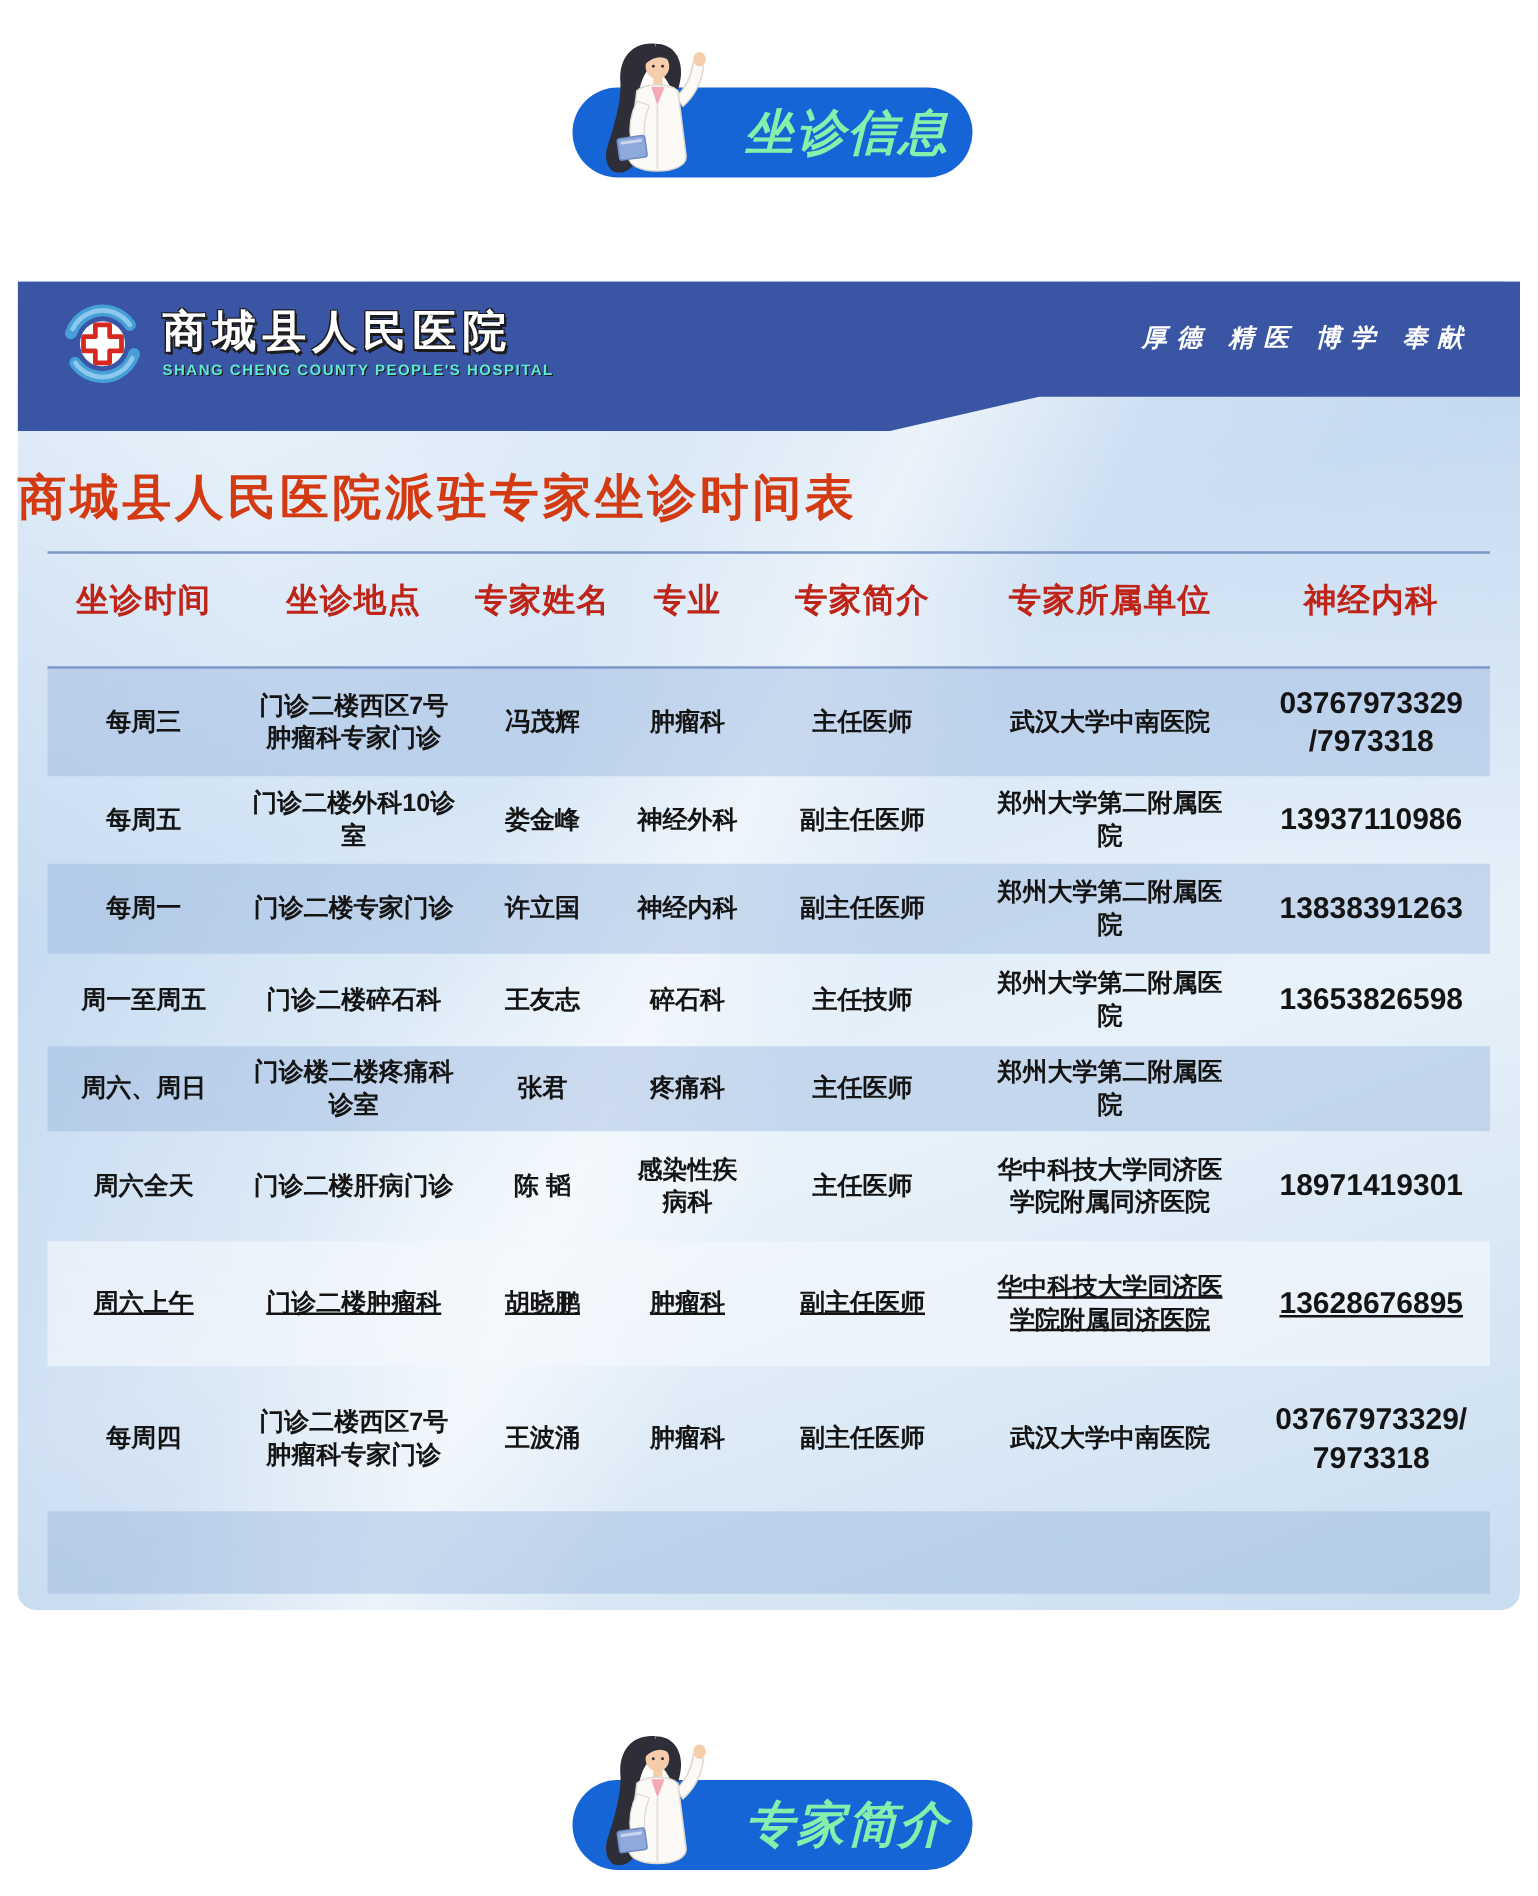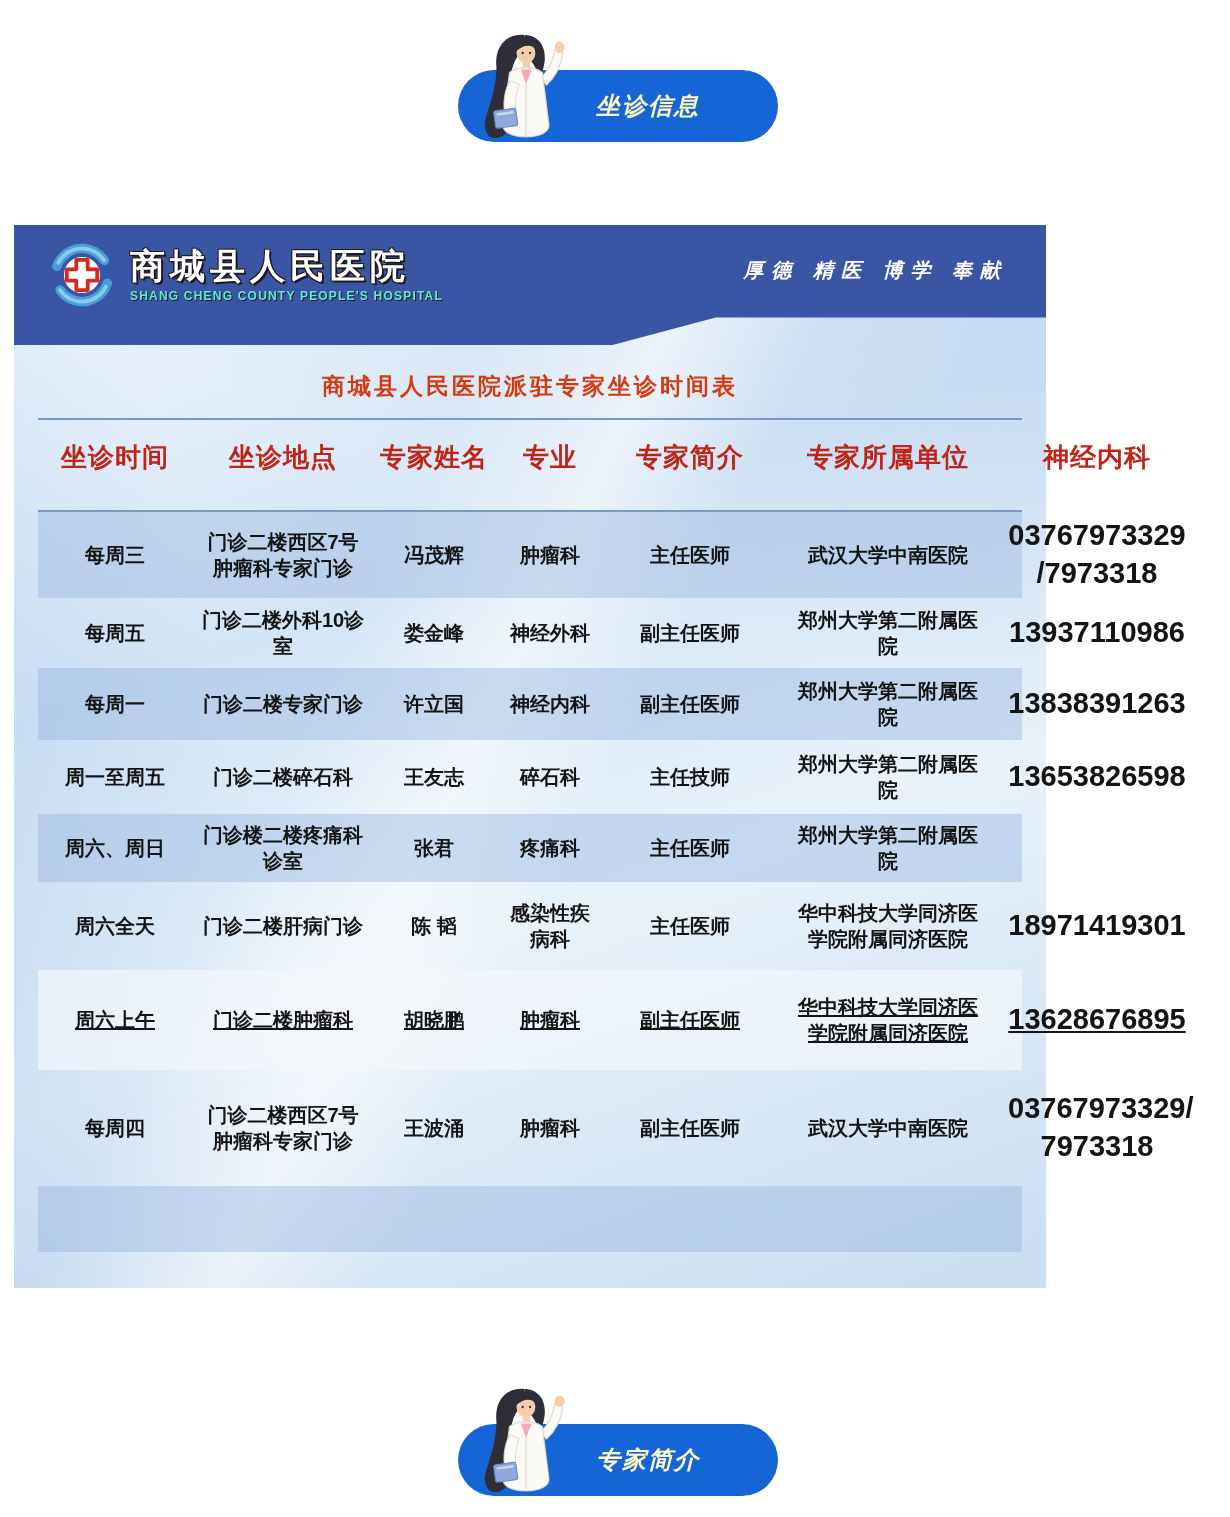--- a/index.html
+++ b/index.html
@@ -12,33 +12,34 @@
   
   .badge-wrap { position:absolute; left:458px; width:320px; height:115px; }
   .badge-wrap.top { top:30px; }
   .badge-wrap.bottom { top:1384px; }
   .badge-pill {
     position:absolute; left:0; top:40px; width:320px; height:72px;
     background:#1565d6; border-radius:36px;
     display:flex; align-items:center; justify-content:flex-start;
   }
   .badge-label {
-    padding-left:138px; color:#fef9c3; font-size:24px; font-weight:bold;
+    padding-left:138px; color:#86efac; font-size:39px; font-weight:bold;
     font-style:italic; letter-spacing:2px; white-space:nowrap;
   }
   .doctor { position:absolute; left:8px; top:0; width:110px; height:115px; }
 
   
   .card {
-    position:absolute; left:14px; top:225px; width:1032px; height:1063px;
+    position:absolute; left:14px; top:225px; width:1202px; height:1063px;
     background:
       linear-gradient(115deg, rgba(255,255,255,0) 34%, rgba(255,255,255,.55) 46%, rgba(255,255,255,0) 56%),
       linear-gradient(75deg, rgba(140,175,222,.28) 0%, rgba(255,255,255,0) 28%),
       linear-gradient(205deg, rgba(120,160,215,.20) 0%, rgba(255,255,255,0) 35%),
       linear-gradient(160deg, #eff6fc 0%, #d4e5f5 35%, #e8f2fa 62%, #c9ddf0 100%);
+    border-radius: 15px;
   }
   .band {
     position:relative; width:100%; height:120px; background:#3b55a5;
     clip-path:polygon(0 0, 100% 0, 100% 77%, 68% 77%, 58% 100%, 0 100%);
   }
   .logo-group { position:absolute; left:30px; top:12px; display:flex; align-items:center; }
   .logo-emblem { width:76px; height:76px; }
   .logo-text { margin-left:10px; }
   .hospital-name {
     color:#ffffff; font-size:35px; font-weight:bold; letter-spacing:5px; line-height:1.1;
@@ -47,41 +48,41 @@
   .hospital-name-en {
     margin-top:4px; color:#5eead4; font-size:12px; font-weight:bold; letter-spacing:1.2px;
     text-shadow:1px 1px 0 #1c1c1c;
   }
   .motto {
     position:absolute; right:38px; top:32px; color:#ffffff; font-size:20px;
     font-weight:bold; font-style:italic; letter-spacing:8px; white-space:nowrap;
   }
 
   .table-title {
-    padding-top:26px; text-align:center; color:#d43a12;
-    font-size:23px; font-weight:bold; letter-spacing:3px;
+    padding-top:26px; color:#d43a12;
+    font-size:39px; font-weight:bold; letter-spacing:3px;
   }
   .divider { margin:16px 24px 0 24px; border-top:2px solid #7b97c7; }
 
   .thead, .trow {
     display:grid;
     grid-template-columns:154px 182px 120px 112px 168px 228px 190px;
     align-items:center;
   }
   .thead { margin:0 24px; height:74px; }
   .th {
     text-align:center; color:#bf2418; font-size:26px; font-weight:bold; letter-spacing:1px;
   }
   .tbody { margin:0 24px; }
   .cell {
     text-align:center; font-weight:bold; font-size:20px; line-height:1.3; padding:4px 6px;
   }
   .c-unit { padding:4px 18px; }
   .c-spec { padding:4px 12px; }
-  .c-phone { font-size:29px; white-space:pre-line; letter-spacing:0; }
+  .c-phone { font-size:24px; white-space:pre-line; letter-spacing:0; }
   .trow:nth-child(odd) { background:rgba(147,178,221,0.40); }
   .trow:nth-child(7) { background:rgba(244,248,252,0.65);text-decoration:underline; }
   .trow:nth-child(1) { min-height:86px; }
   .trow:nth-child(2) { min-height:70px; }
   .trow:nth-child(3) { min-height:72px; }
   .trow:nth-child(4) { min-height:74px; }
   .trow:nth-child(5) { min-height:68px; }
   .trow:nth-child(6) { min-height:88px; }
   .trow:nth-child(7) { min-height:100px; }
   .trow:nth-child(8) { min-height:116px; }

